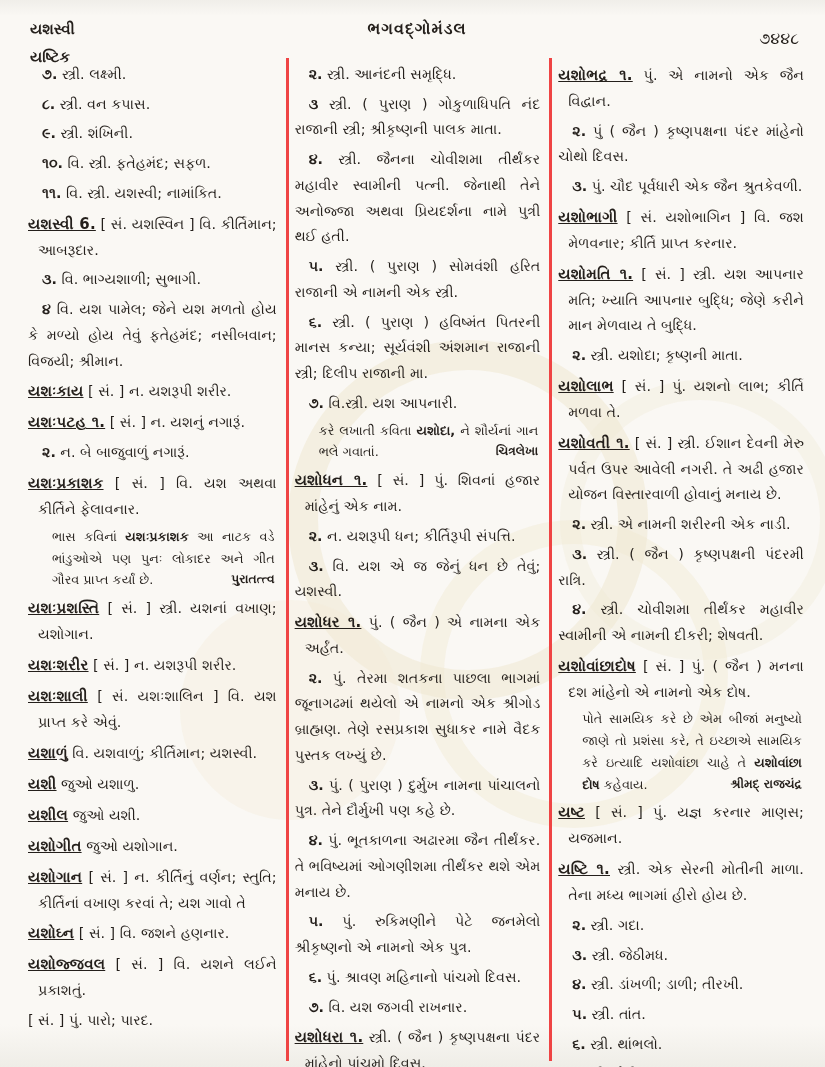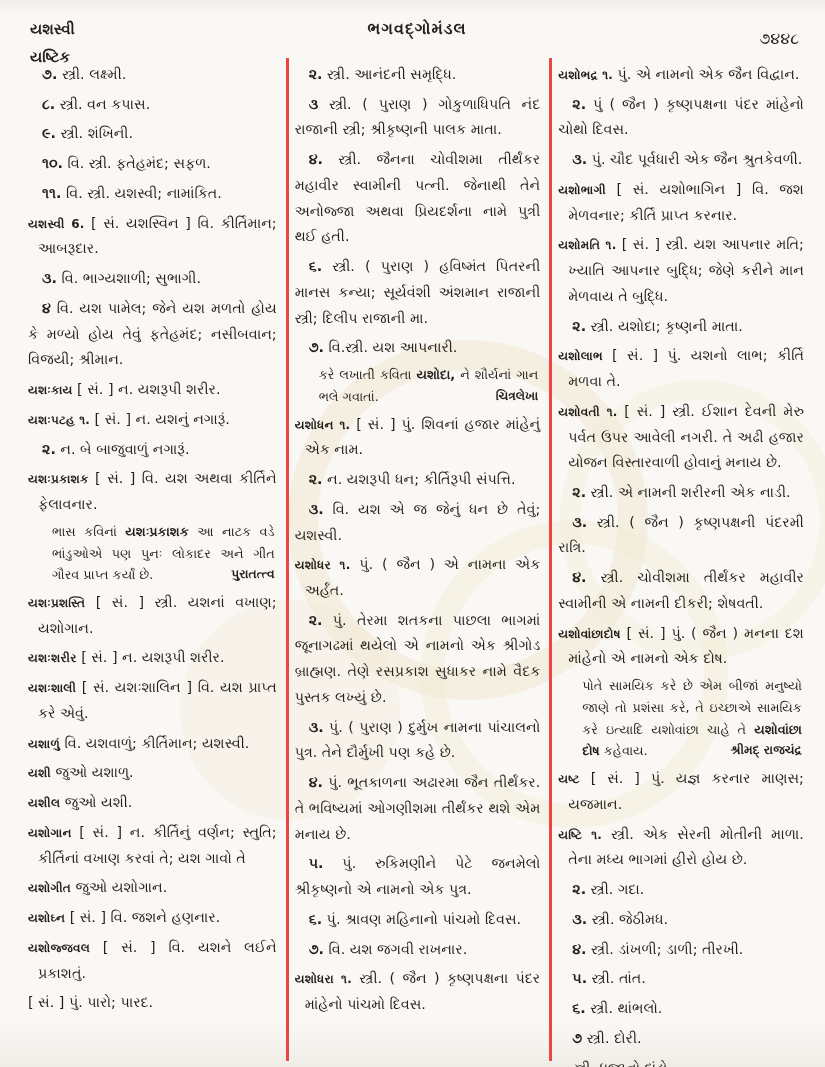--- a/index.html
+++ b/index.html
@@ -31,21 +31,21 @@
     position:absolute;top:58px;left:22px;right:12px;bottom:6px;z-index:2;
     display:flex;align-items:stretch;
   }
   .col{width:33.33%;padding:0 9px 0 6px;box-sizing:border-box;}
   .col + .col{border-left:3px solid #ef4444;}
   p{margin:0;}
   .hw{
     font-size:14.3px;line-height:1.8;text-align:justify;
     margin-top:4px;padding-left:10px;text-indent:-10px;
   }
-  .hw b{font-size:12px;letter-spacing:.2px;}
+  .hw b{font-size:15px;letter-spacing:.2px;text-decoration:underline;}
   .s{
     font-size:14.3px;line-height:1.8;text-align:justify;
     text-indent:14px;margin-top:4px;
   }
   .q{
     font-size:12.8px;line-height:1.7;text-align:justify;
     margin:3px 2px 3px 24px;
   }
   .q .attr{float:right;font-weight:bold;font-size:12.3px;padding-left:10px;}
   b{font-weight:bold;}
@@ -82,30 +82,31 @@
       <p class="hw"><b>યશઃપટહ ૧.</b> [ સં. ] ન. યશનું નગારૂં.</p>
       <p class="s"><b>૨.</b> ન. બે બાજુવાળું નગારૂં.</p>
       <p class="hw"><b>યશઃપ્રકાશક</b> [ સં. ] વિ. યશ અથવા કીર્તિને ફેલાવનાર.</p>
       <p class="q">ભાસ કવિનાં <b>યશઃપ્રકાશક</b> આ નાટક વડે ભાંડુઓએ પણ પુનઃ લોકાદર અને ગીત ગૌરવ પ્રાપ્ત કર્યાં છે.<span class="attr">પુરાતત્ત્વ</span></p>
       <p class="hw"><b>યશઃપ્રશસ્તિ</b> [ સં. ] સ્ત્રી. યશનાં વખાણ; યશોગાન.</p>
       <p class="hw"><b>યશઃશરીર</b> [ સં. ] ન. યશરૂપી શરીર.</p>
       <p class="hw"><b>યશઃશાલી</b> [ સં. યશઃશાલિન ] વિ. યશ પ્રાપ્ત કરે એવું.</p>
       <p class="hw"><b>યશાળું</b> વિ. યશવાળું; કીર્તિમાન; યશસ્વી.</p>
       <p class="hw"><b>યશી</b> જુઓ યશાળુ.</p>
       <p class="hw"><b>યશીલ</b> જુઓ યશી.</p>
+      <p class="hw"><b>યશોગીત</b> જુઓ યશોગાન.</p>
       <p class="hw"><b>યશોગાન</b> [ સં. ] ન. કીર્તિનું વર્ણન; સ્તુતિ; કીર્તિનાં વખાણ કરવાં તે; યશ ગાવો તે</p>
-      <p class="hw"><b>યશોગીત</b> જુઓ યશોગાન.</p>
       <p class="hw"><b>યશોઘ્ન</b> [ સં. ] વિ. જશને હણનાર.</p>
       <p class="hw"><b>યશોજ્જવલ</b> [ સં. ] વિ. યશને લઈને પ્રકાશતું.</p>
       <p class="hw"> [ સં. ] પું. પારો; પારદ.</p>
     </div>
   <div class="col">
       <p class="s"><b>૨.</b> સ્ત્રી. આનંદની સમૃદ્ધિ.</p>
       <p class="s"><b>૩</b> સ્ત્રી. ( પુરાણ ) ગોકુળાધિપતિ નંદ રાજાની સ્ત્રી; શ્રીકૃષ્ણની પાલક માતા.</p>
       <p class="s"><b>૪.</b> સ્ત્રી. જૈનના ચોવીશમા તીર્થંકર મહાવીર સ્વામીની પત્ની. જેનાથી તેને અનોજ્જા અથવા પ્રિયદર્શના નામે પુત્રી થઈ હતી.</p>
+      <p class="s"><b>૫.</b> સ્ત્રી. ( પુરાણ ) સોમવંશી હરિત રાજાની એ નામની એક સ્ત્રી.</p>
       <p class="s"><b>૬.</b> સ્ત્રી. ( પુરાણ ) હવિષ્મંત પિતરની માનસ કન્યા; સૂર્યવંશી અંશમાન રાજાની સ્ત્રી; દિલીપ રાજાની મા.</p>
       <p class="s"><b>૭.</b> વિ.સ્ત્રી. યશ આપનારી.</p>
       <p class="q">કરે લખાતી કવિતા <b>યશોદા,</b> ને શૌર્યનાં ગાન ભલે ગવાતાં.<span class="attr">ચિત્રલેખા</span></p>
       <p class="hw"><b>યશોધન ૧.</b> [ સં. ] પું. શિવનાં હજાર માંહેનું એક નામ.</p>
       <p class="s"><b>૨.</b> ન. યશરૂપી ધન; કીર્તિરૂપી સંપત્તિ.</p>
       <p class="s"><b>૩.</b> વિ. યશ એ જ જેનું ધન છે તેવું; યશસ્વી.</p>
       <p class="hw"><b>યશોધર ૧.</b> પું. ( જૈન ) એ નામના એક અર્હંત.</p>
       <p class="s"><b>૨.</b> પું. તેરમા શતકના પાછલા ભાગમાં જૂનાગઢમાં થયેલો એ નામનો એક શ્રીગોડ બ્રાહ્મણ. તેણે રસપ્રકાશ સુધાકર નામે વૈદક પુસ્તક લખ્યું છે.</p>
       <p class="s"><b>૩.</b> પું. ( પુરાણ ) દુર્મુખ નામના પાંચાલનો પુત્ર. તેને દૌર્મુખી પણ કહે છે.</p>
       <p class="s"><b>૪.</b> પું. ભૂતકાળના અઢારમા જૈન તીર્થંકર. તે ભવિષ્યમાં ઓગણીશમા તીર્થંકર થશે એમ મનાય છે.</p>

